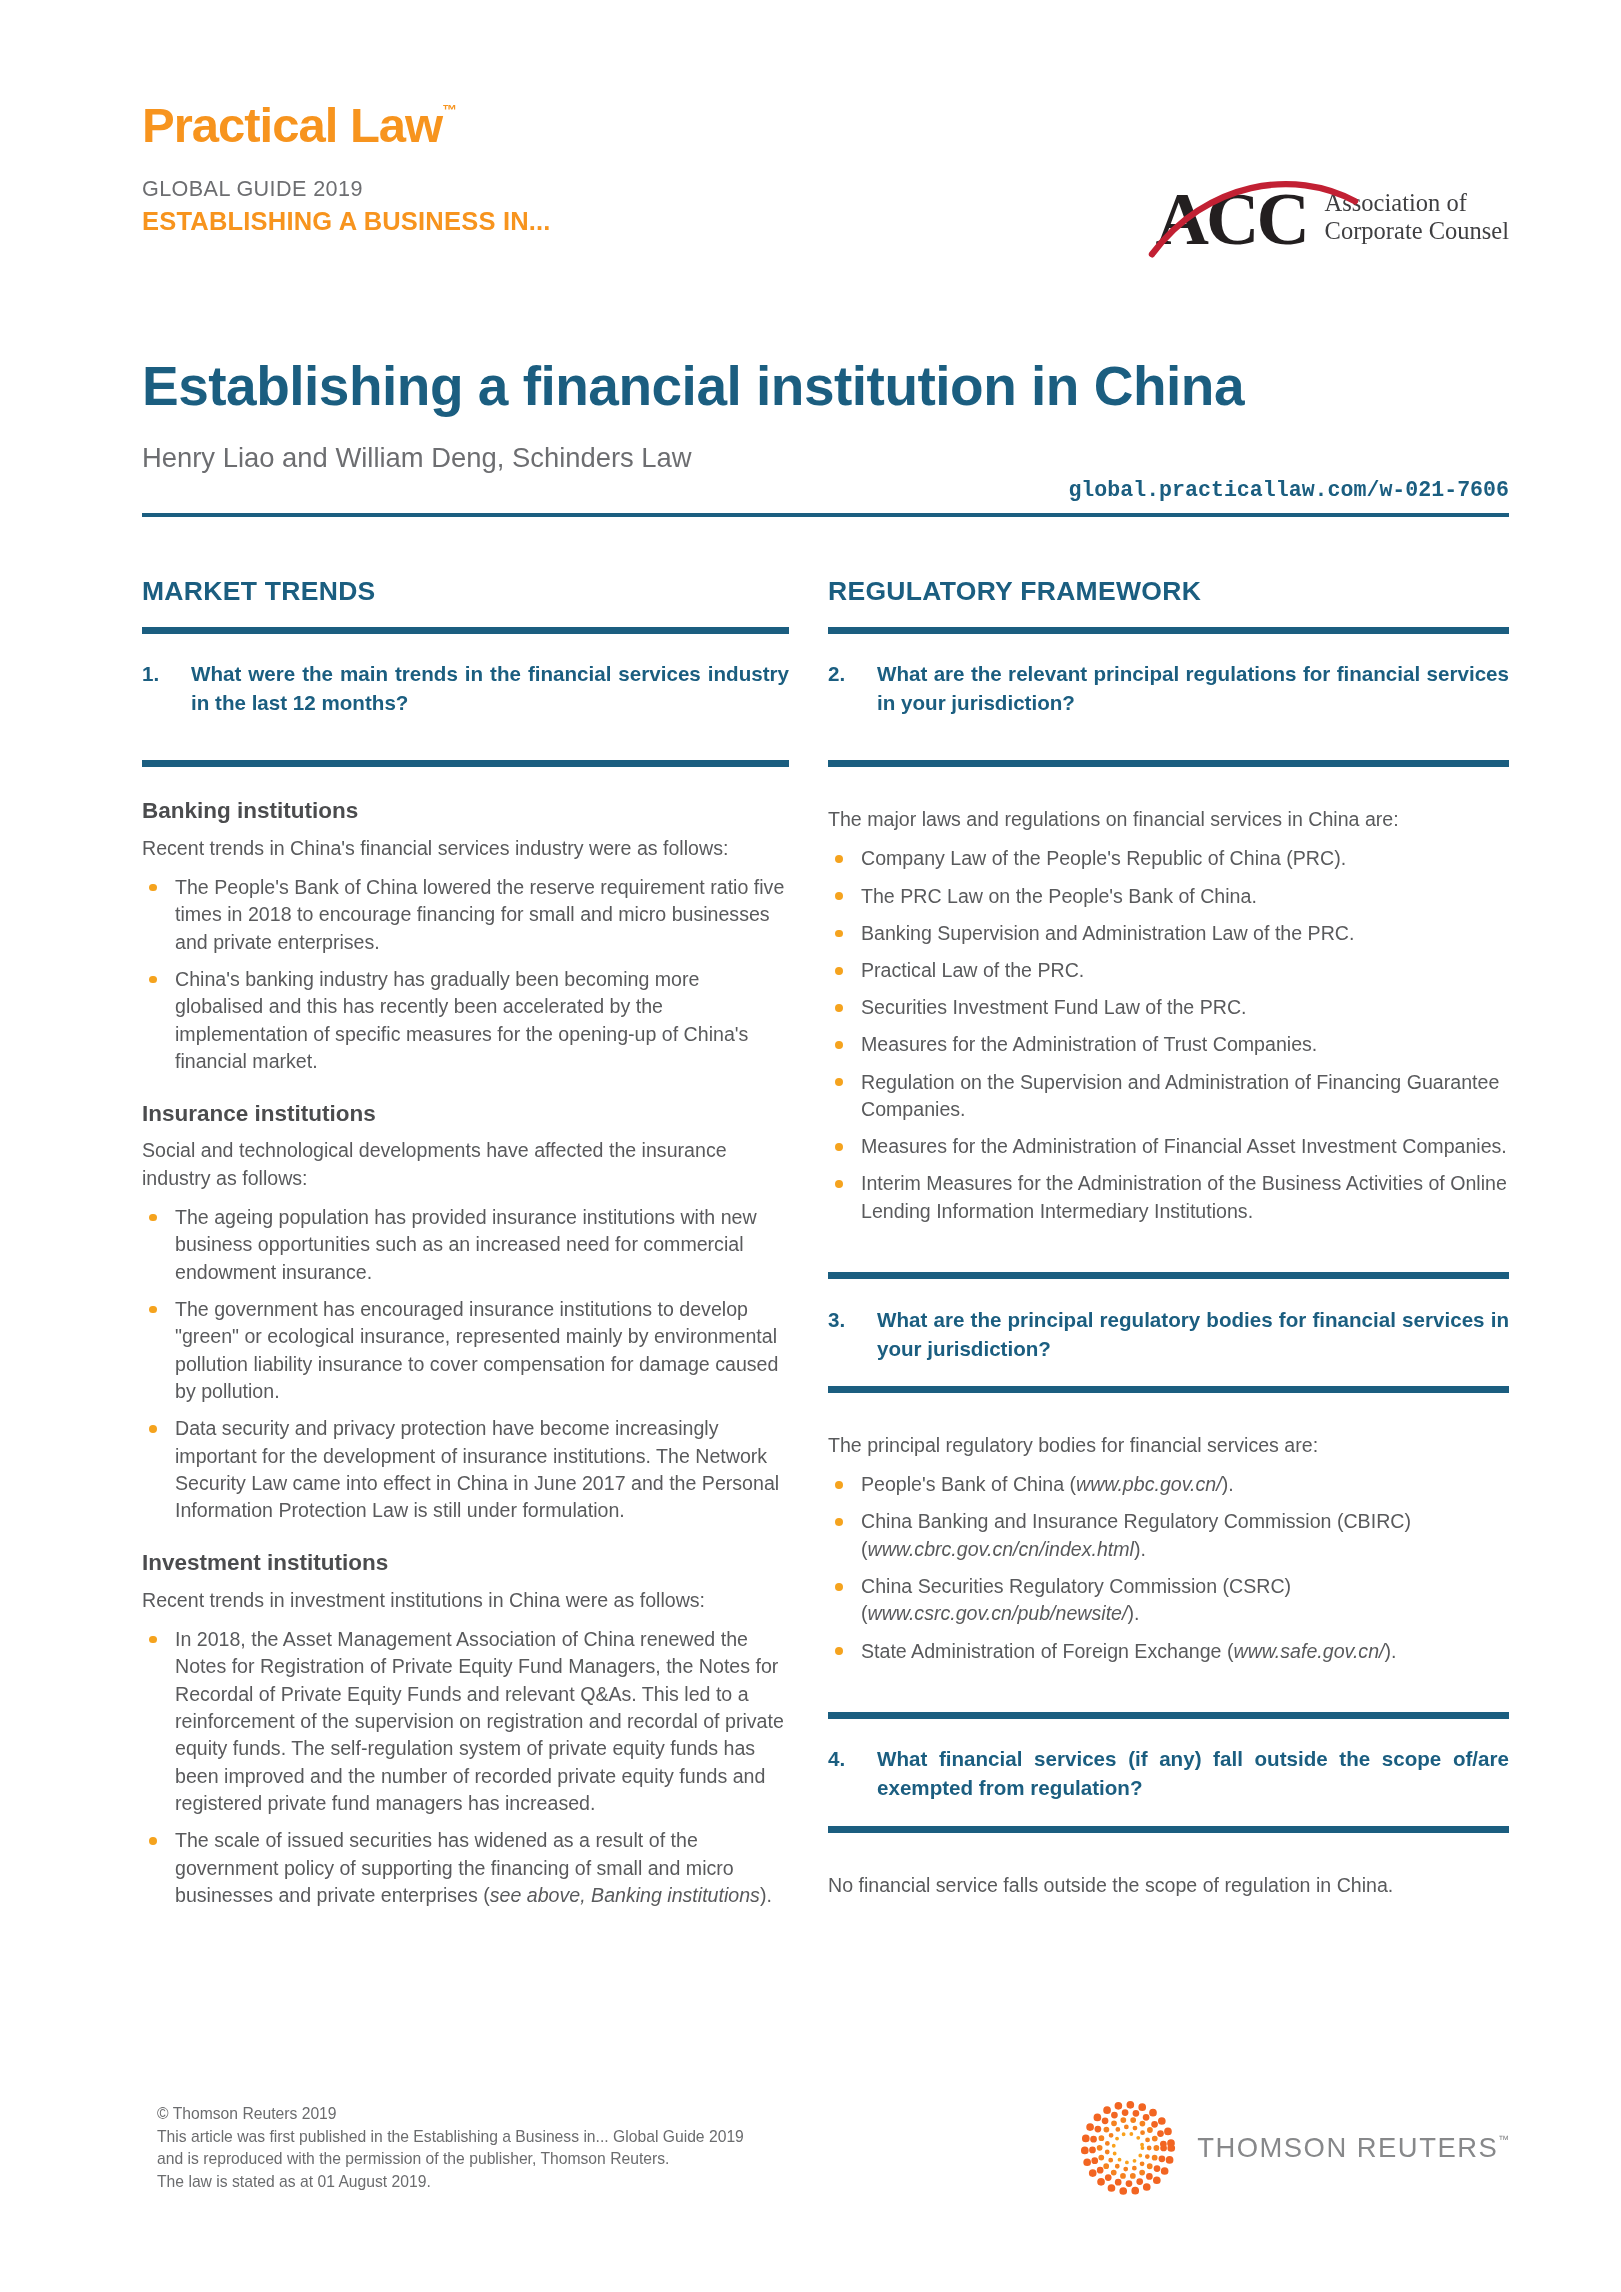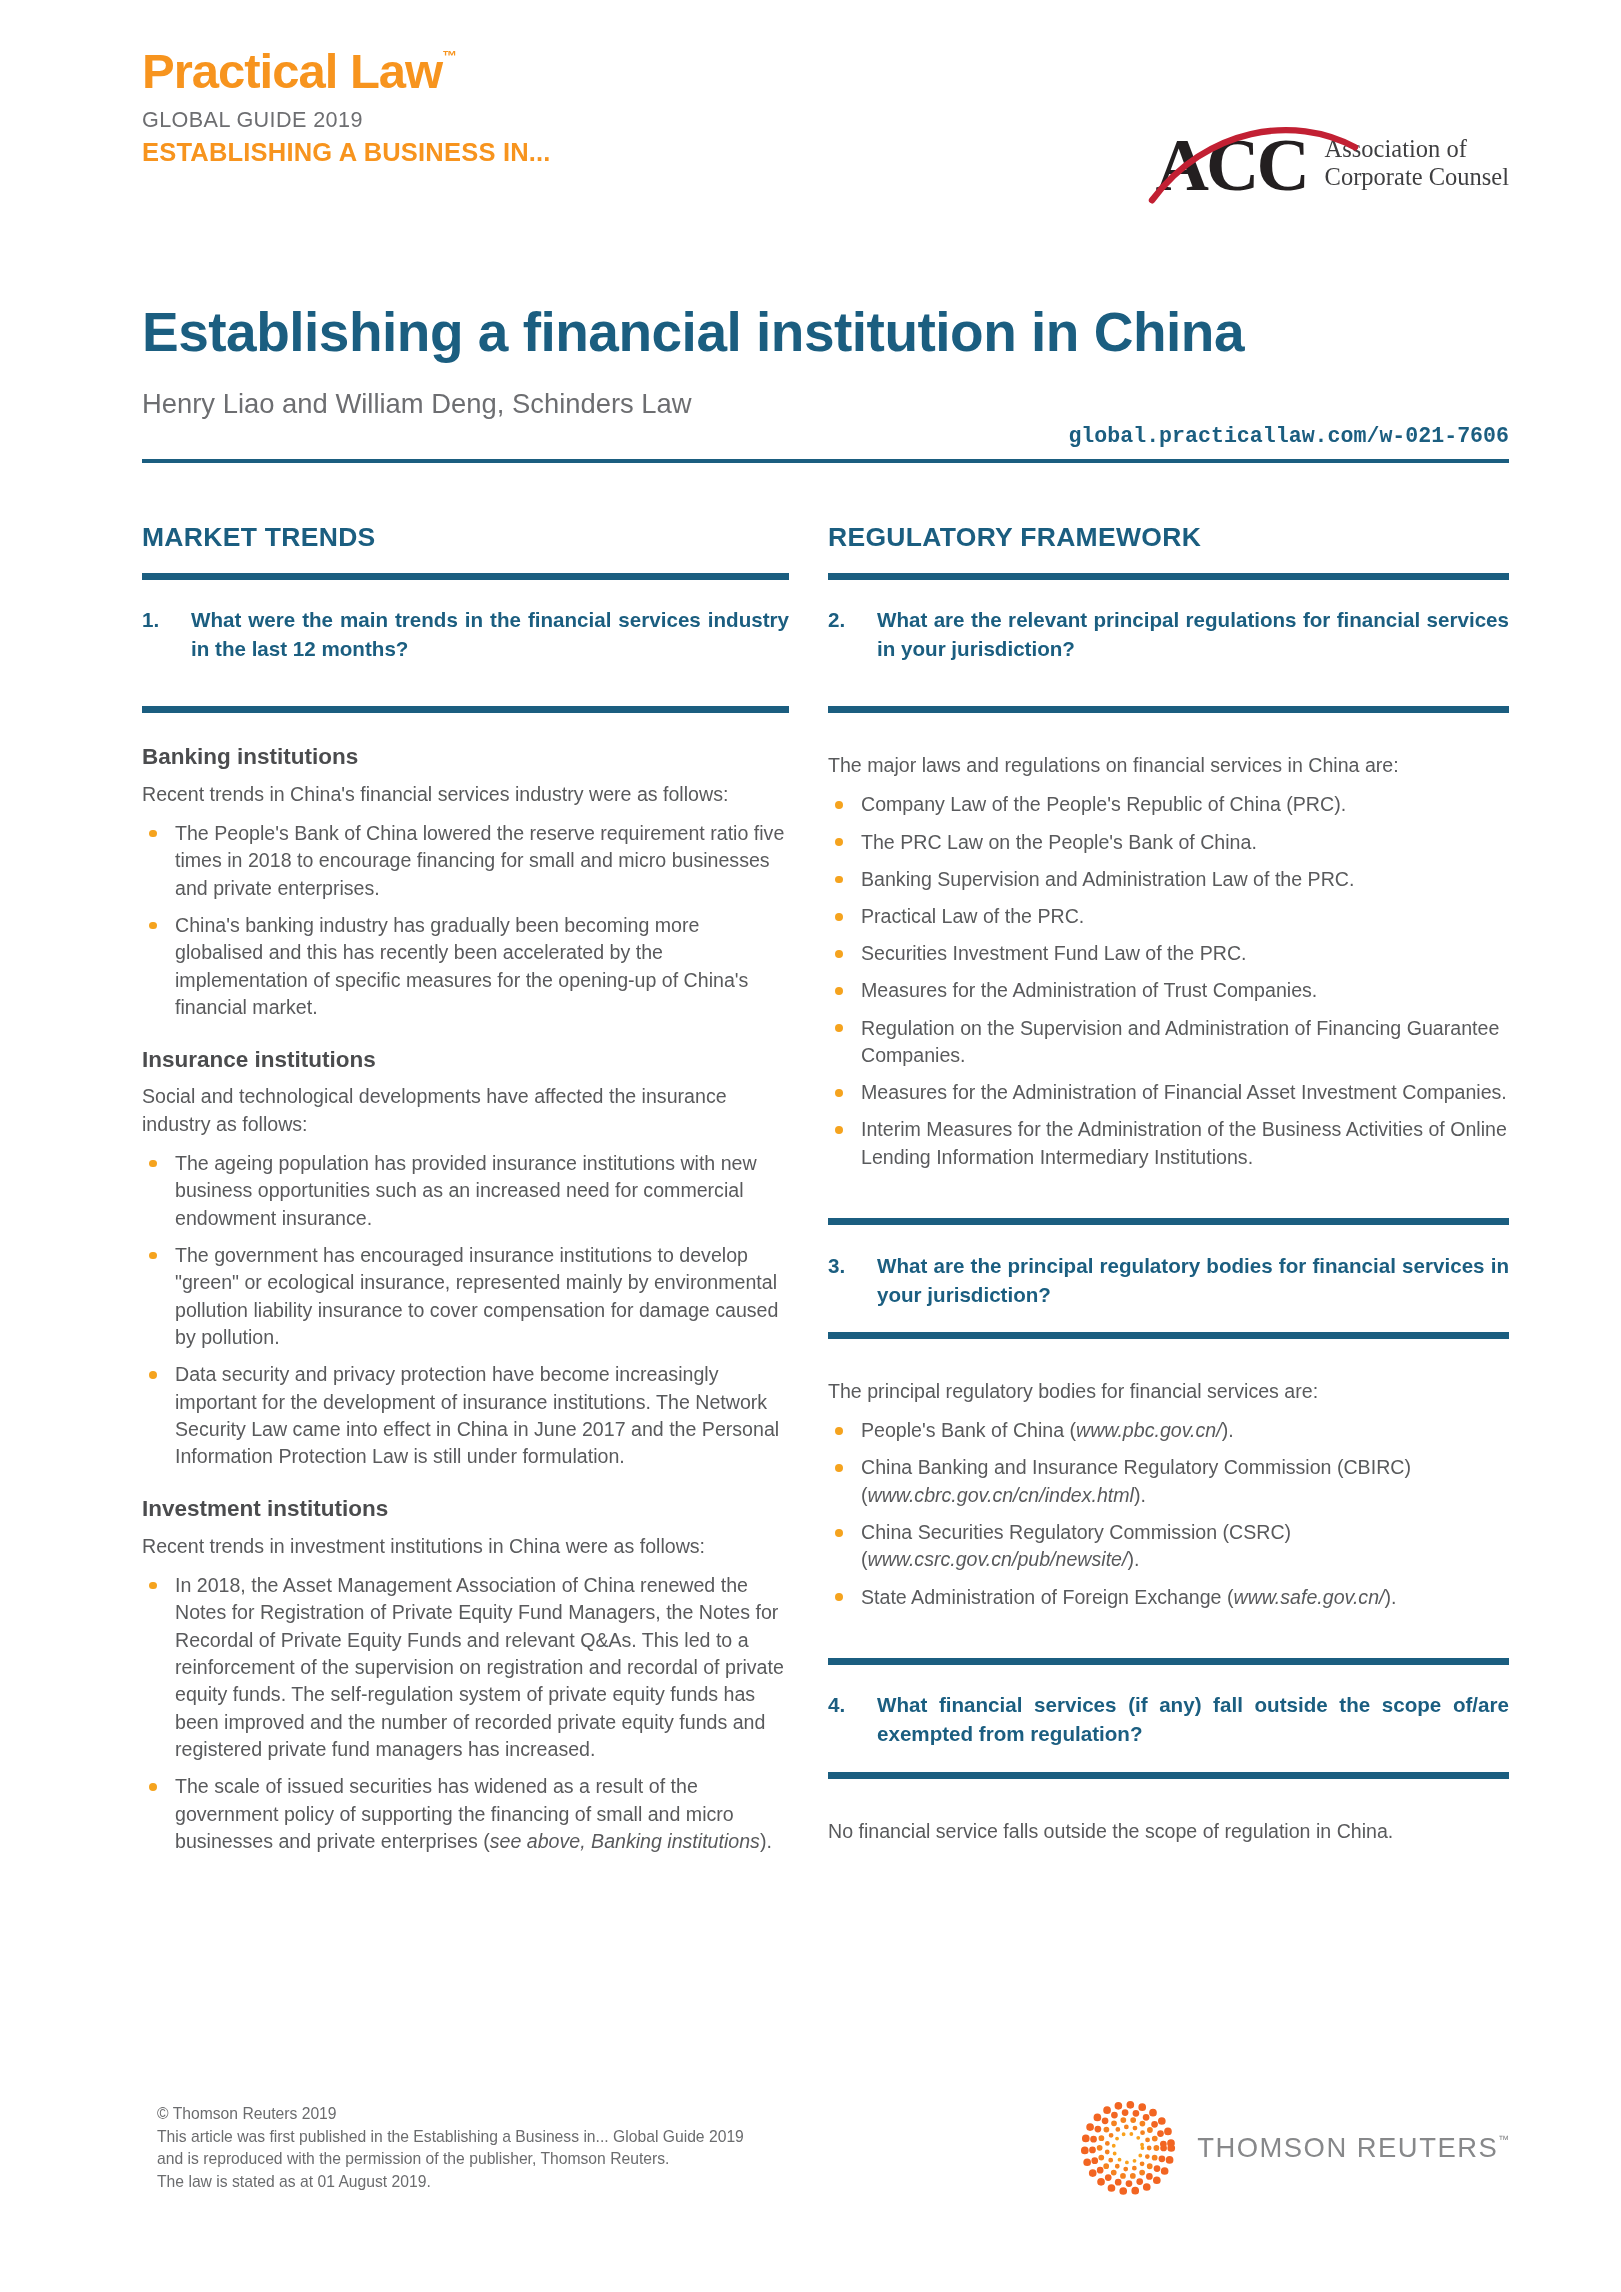--- a/index.html
+++ b/index.html
@@ -2,27 +2,27 @@
 <html><head>
 <meta charset="utf-8">
 <style>
   * { margin:0; padding:0; box-sizing:border-box; }
   html,body { background:#e8e8e8; }
   .page {
     position:relative; width:1621px; height:2293px; background:#ffffff;
     margin:0 auto; font-family:"Liberation Sans", sans-serif; color:#595a5c;
     overflow:hidden;
   }
-  .content { padding:47px 112px 0 142px; }
+  .content { padding:101px 112px 0 142px; }
 
   
   .header { display:flex; justify-content:space-between; align-items:flex-start; }
   .brand { font-size:49px; font-weight:bold; color:#f7941e; letter-spacing:-1px; line-height:1; }
   .brand sup { font-size:14.7px; vertical-align:27.4px; letter-spacing:0; }
-  .guide-line1 { margin-top:11px; font-size:21.6px; color:#6d6e71; letter-spacing:0.4px; }
+  .guide-line1 { margin-top:26px; font-size:21.6px; color:#6d6e71; letter-spacing:0.4px; }
   .guide-line2 { margin-top:4.9px; font-size:25.5px; font-weight:bold; color:#f7941e; letter-spacing:0.2px; }
 
   .acc { display:flex; align-items:center; margin-top:71px; }
   .acc-mark { position:relative; font-family:"Liberation Serif", serif; font-weight:bold;
               font-size:74px; line-height:1; color:#231f20; letter-spacing:-2.9px; padding:9.8px 7.8px 5.9px 2px; }
   .acc-swoosh { position:absolute; left:-3.9px; top:-5.9px; overflow:visible; }
   .acc-text { font-family:"Liberation Serif", serif; font-size:24.5px; line-height:27.4px; color:#3f3f41; margin-left:9.8px; }
 
   
   .doc-title { margin-top:94px; font-size:55px; font-weight:bold; color:#1b5e80; letter-spacing:-0.5px; line-height:1.1; }

